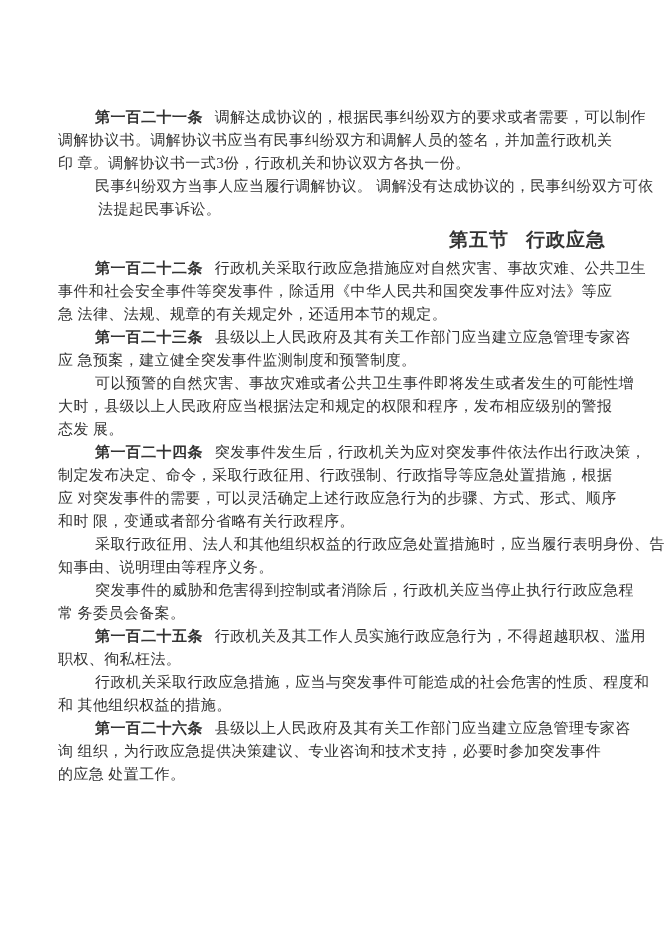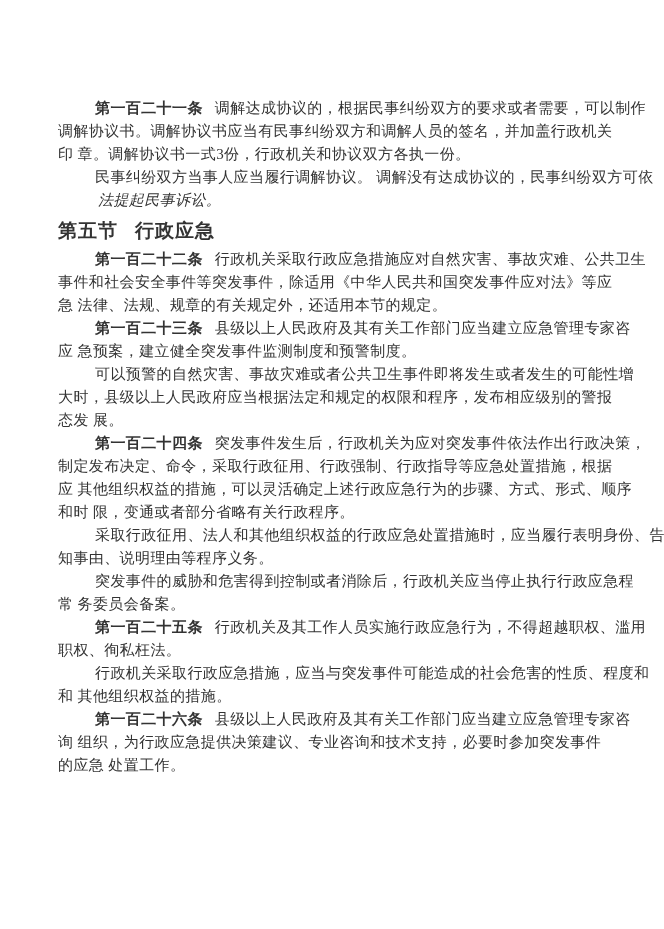--- a/index.html
+++ b/index.html
@@ -11,42 +11,42 @@
     position: relative;
     width: 664px;
     height: 929px;
     background: #ffffff;
     overflow: hidden;
     font-family: "Liberation Serif", "DejaVu Serif", serif;
   }
   .content {
     position: absolute;
     left: 58px;
-    top: 97px;
+    top: 106px;
     width: 548px;
     font-size: 15px;
     line-height: 23px;
     color: #333333;
     letter-spacing: 0.4px;
   }
   .line {
     white-space: pre;
   }
   .line.ind1 { padding-left: 37px; }
-  .line.ind2 { padding-left: 40px; font-style: italic; }
+  .line.ind2 { padding-left: 40px; }
   .num {
     font-weight: 700;
     margin-right: 12px;
   }
   .heading {
     font-weight: 700;
     font-size: 19px;
     line-height: 28px;
     margin: 5px 0 3px 0;
-    text-align: left;
+    text-align: right;
     letter-spacing: 1px;
     white-space: normal;
   }
   .heading .hpart2 { margin-left: 17px; }
 </style>
 </head>
 <body>
 
 <div class="page">
   <div class="content" id="doc-content">
@@ -59,21 +59,21 @@
       <div class="line ind1"><span class="num">第一百二十二条</span><span>行政机关采取行政应急措施应对自然灾害、事故灾难、公共卫生</span></div>
       <div class="line"><span>事件和社会安全事件等突发事件，除适用《中华人民共和国突发事件应对法》等应</span></div>
       <div class="line"><span>急 法律、法规、规章的有关规定外，还适用本节的规定。</span></div>
       <div class="line ind1"><span class="num">第一百二十三条</span><span>县级以上人民政府及其有关工作部门应当建立应急管理专家咨</span></div>
       <div class="line"><span>应 急预案，建立健全突发事件监测制度和预警制度。</span></div>
       <div class="line ind1"><span>可以预警的自然灾害、事故灾难或者公共卫生事件即将发生或者发生的可能性增</span></div>
       <div class="line"><span>大时，县级以上人民政府应当根据法定和规定的权限和程序，发布相应级别的警报</span></div>
       <div class="line"><span>态发 展。</span></div>
       <div class="line ind1"><span class="num">第一百二十四条</span><span>突发事件发生后，行政机关为应对突发事件依法作出行政决策，</span></div>
       <div class="line"><span>制定发布决定、命令，采取行政征用、行政强制、行政指导等应急处置措施，根据</span></div>
-      <div class="line"><span>应 其他组织权益的措施，可以灵活确定上述行政应急行为的步骤、方式、形式、顺序</span></div>
+      <div class="line"><span>应 对突发事件的需要，可以灵活确定上述行政应急行为的步骤、方式、形式、顺序</span></div>
       <div class="line"><span>和时 限，变通或者部分省略有关行政程序。</span></div>
       <div class="line ind1"><span>采取行政征用、法人和其他组织权益的行政应急处置措施时，应当履行表明身份、告</span></div>
       <div class="line"><span>知事由、说明理由等程序义务。</span></div>
       <div class="line ind1"><span>突发事件的威胁和危害得到控制或者消除后，行政机关应当停止执行行政应急程</span></div>
       <div class="line"><span>常 务委员会备案。</span></div>
       <div class="line ind1"><span class="num">第一百二十五条</span><span>行政机关及其工作人员实施行政应急行为，不得超越职权、滥用</span></div>
       <div class="line"><span>职权、徇私枉法。</span></div>
       <div class="line ind1"><span>行政机关采取行政应急措施，应当与突发事件可能造成的社会危害的性质、程度和</span></div>
       <div class="line"><span>和 其他组织权益的措施。</span></div>
       <div class="line ind1"><span class="num">第一百二十六条</span><span>县级以上人民政府及其有关工作部门应当建立应急管理专家咨</span></div>

